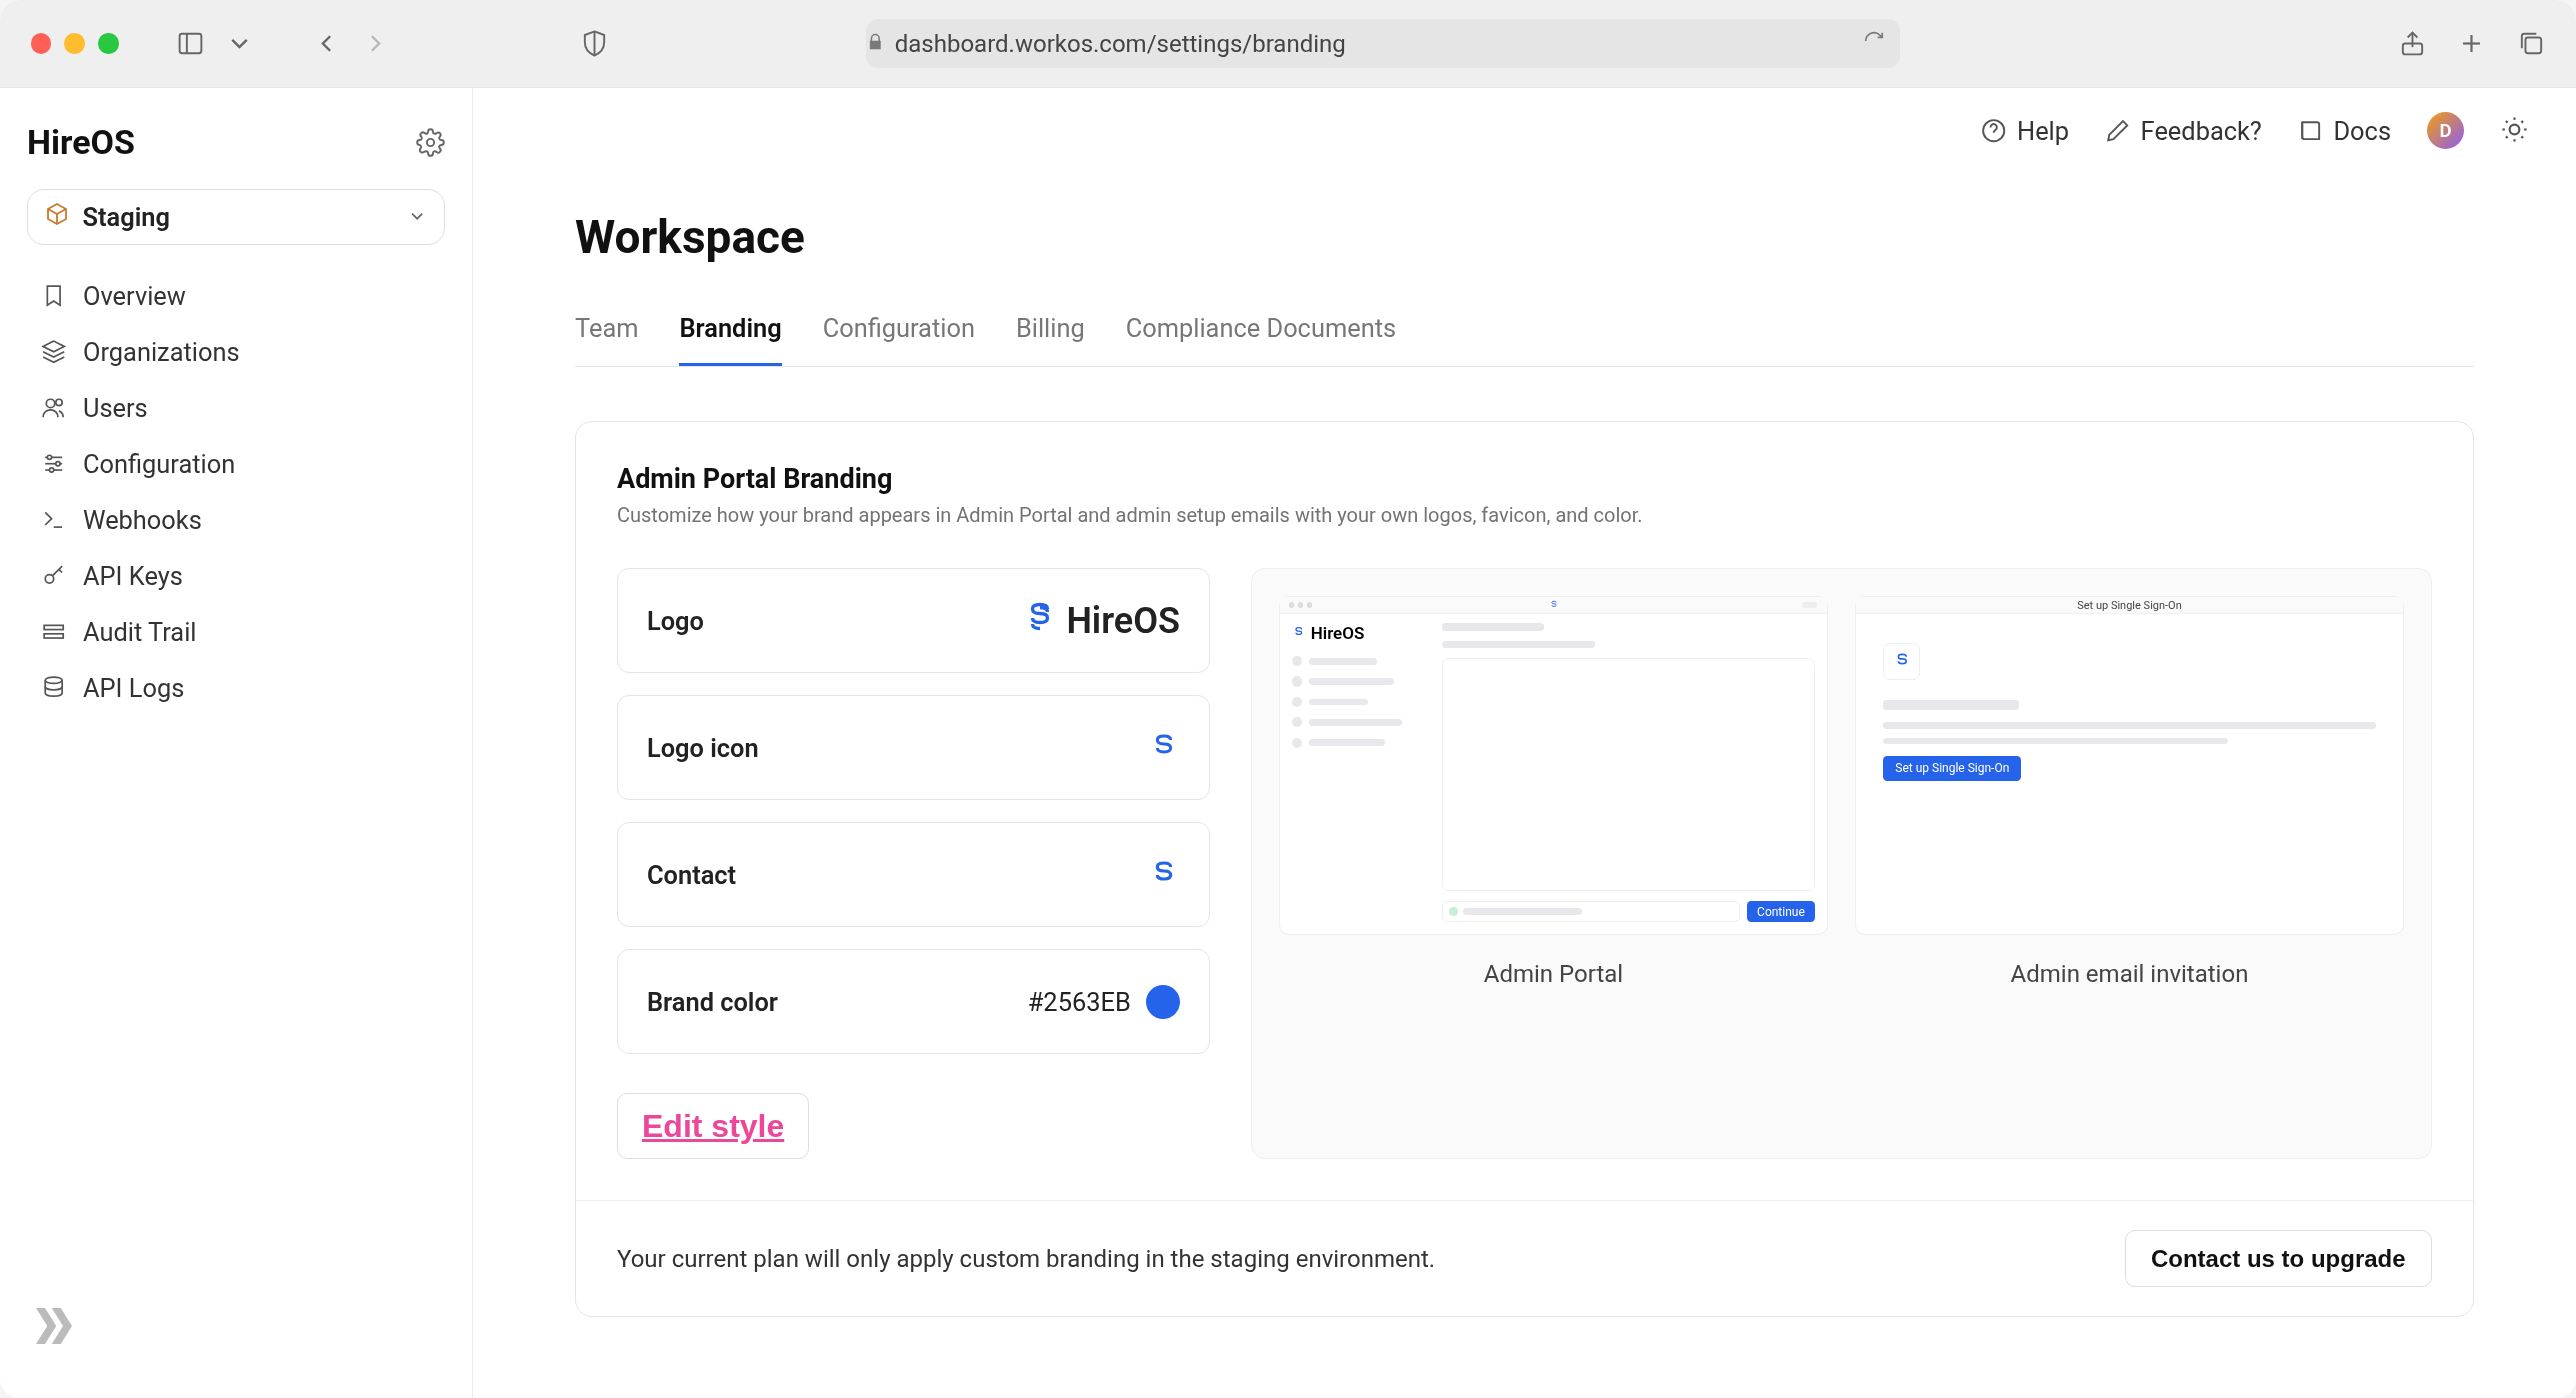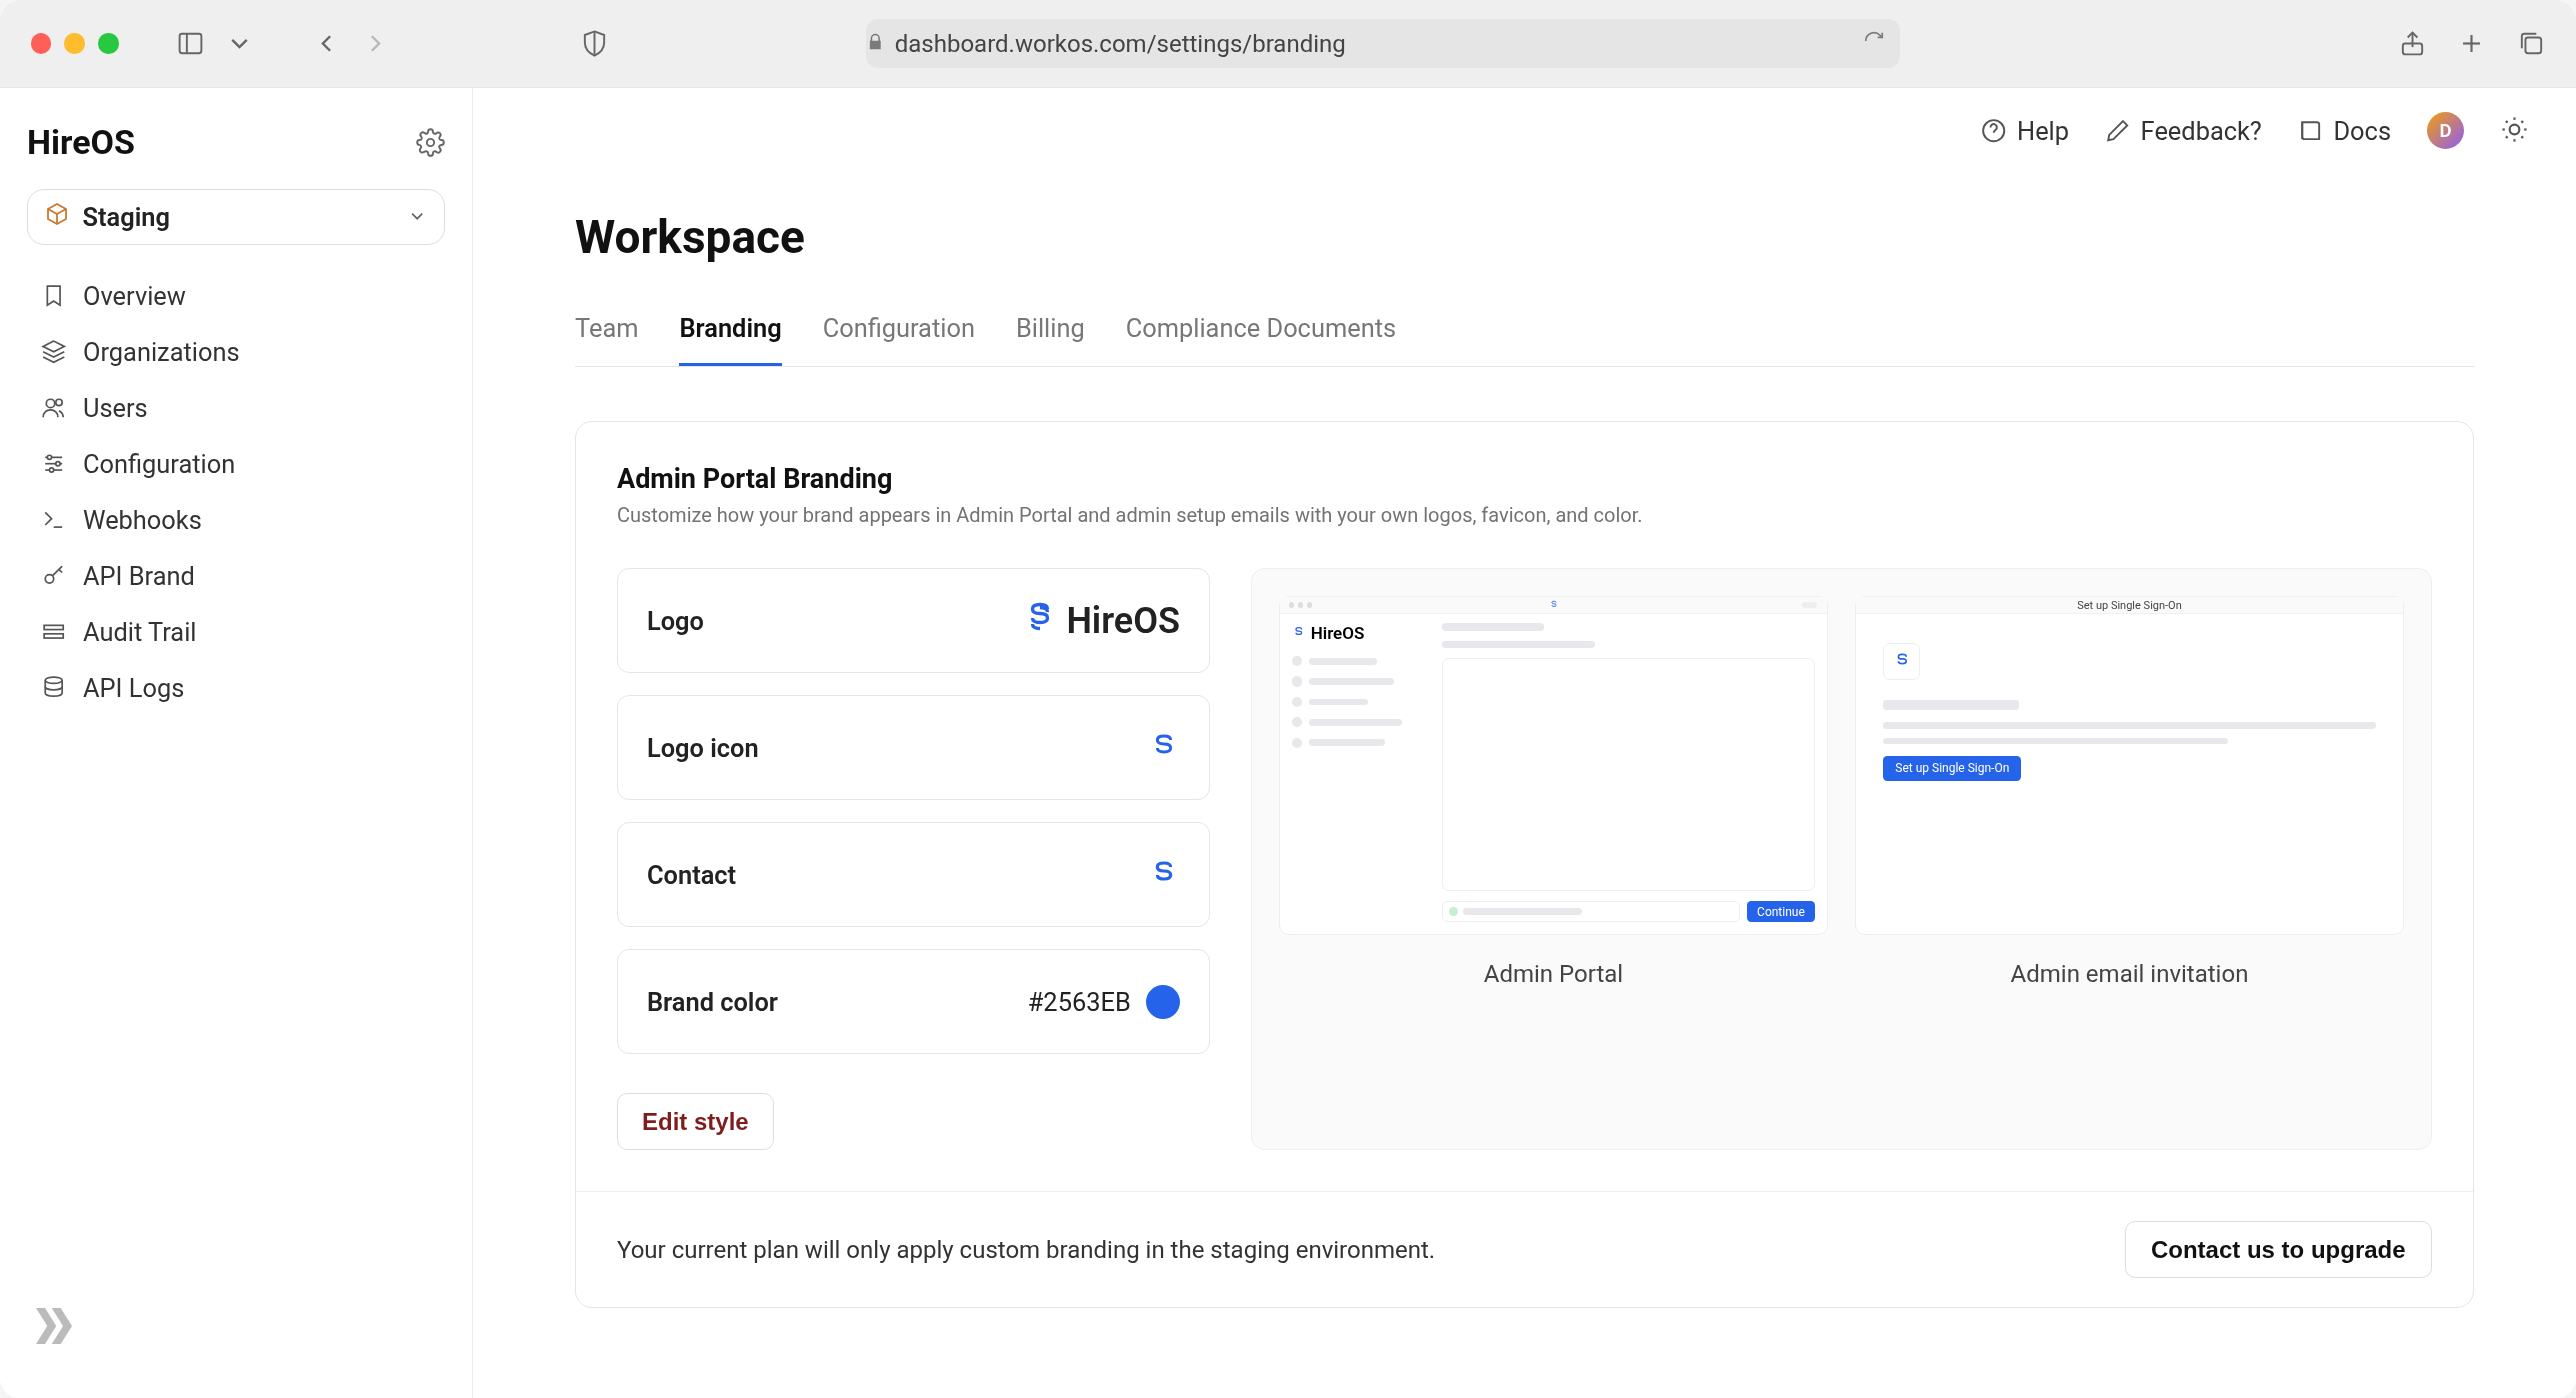--- a/index.html
+++ b/index.html
@@ -180,25 +180,26 @@
 .logo-preview .sicon svg { width: 36px; height: 36px; }
 .logo-preview .brand { font-size: 36px; font-weight: 600; }
 .sicon svg { color: #2563eb; width: 32px; height: 32px; }
 .color-swatch { width: 34px; height: 34px; border-radius: 50%; background: #2563eb; }
 
 .edit-btn {
   border: 0.8px solid #ddd;
   border-radius: 10.2px;
   background: #fff;
   padding: 13.6px 24px;
-  font-size: 24px;
+  font-size: 32px;
   font-weight: 600;
-  color: #7f1d1d;
+  color: #ec4899;
   align-self: flex-start;
   margin-top: 17px;
+  text-decoration: underline;
 }
 
 
 .preview {
   flex: 1;
   display: flex;
   flex-direction: column;
   align-items: center;
 }
 .preview-frame {
@@ -408,21 +409,21 @@
               <line x1="12" y1="19" x2="20" y2="19"></line>
             </svg>
           <span>Webhooks</span>
         </div>
         <div class="nav-item">
           <svg viewBox="0 0 24 24" fill="none" stroke="currentColor" stroke-width="1.6">
               <circle cx="8" cy="15" r="4"></circle>
               <path d="M11 12l9-9"></path>
               <path d="M17 6l3 3"></path>
             </svg>
-          <span>API Brand</span>
+          <span>API Keys</span>
         </div>
         <div class="nav-item">
           <svg viewBox="0 0 24 24" fill="none" stroke="currentColor" stroke-width="1.6">
               <rect x="3" y="6" width="18" height="4"></rect>
               <rect x="3" y="14" width="18" height="4"></rect>
             </svg>
           <span>Audit Trail</span>
         </div>
         <div class="nav-item">
           <svg viewBox="0 0 24 24" fill="none" stroke="currentColor" stroke-width="1.6">

